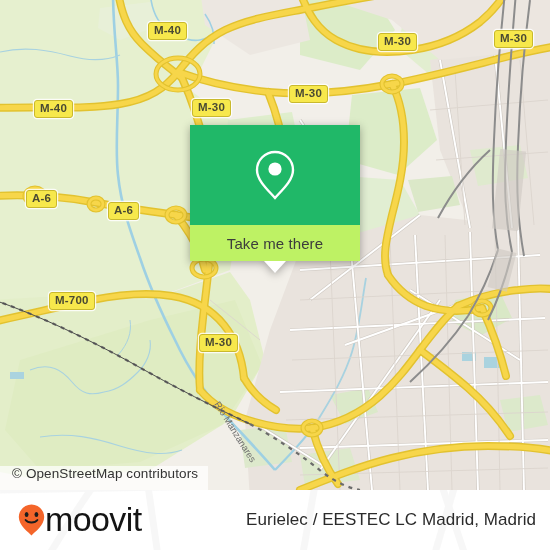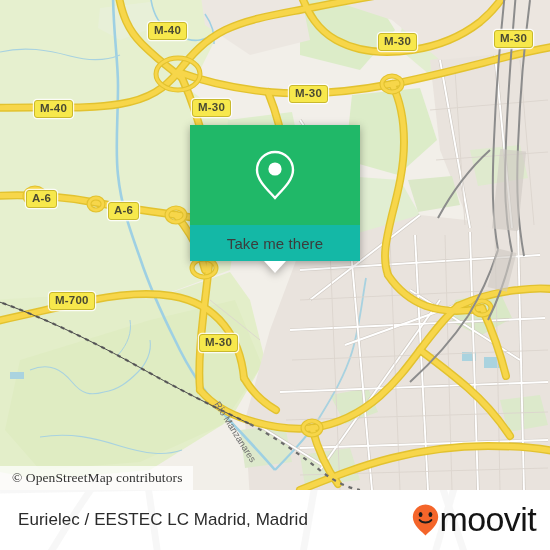--- a/index.html
+++ b/index.html
@@ -28,28 +28,27 @@
   }
   #map svg { display: block; }
 
   
   #osm-attr {
     position: absolute;
     left: 0;
     bottom: 0px;
     height: 24px;
     display: flex;
-    align-items: center;
+    align-items: flex-start;
     padding: 0 10px 0 12px;
     background: rgba(255,255,255,0.72);
     font-size: 13.5px;
     color: #333333;
     letter-spacing: 0.1px;
     white-space: nowrap;
-    font-family: Liberation Serif, serif;
   }
 
   
   #popup {
     position: absolute;
     left: 190px;
     top: 125px;
     width: 170px;
     filter: drop-shadow(0 2px 4px rgba(0,0,0,0.33));
   }
@@ -59,21 +58,21 @@
     background: #20b868;
     display: flex;
     align-items: center;
     justify-content: center;
   }
   #popup-pin { width: 46px; height: 52px; display:block; }
   #popup-bottom {
     position: relative;
     width: 170px;
     height: 36px;
-    background: #14b8a6;
+    background: #bef264;
     display: flex;
     align-items: center;
     justify-content: center;
   }
   #popup-label {
     font-size: 15px;
     color: #3c3c3c;
     letter-spacing: 0.1px;
   }
   #popup-tail {
@@ -407,31 +406,31 @@
         <path d="M 40,230 C 70,180 100,130 140,90"></path>
         <path d="M 0,150 L 550,140"></path>
         <path d="M 140,90 L 160,230"></path>
         <path d="M 330,60 L 300,230"></path>
         <path d="M 420,80 L 470,230"></path>
         <path d="M 480,60 L 430,230"></path>
         <path d="M 200,120 L 550,105"></path>
       </g>
     </svg>
 
-    <div id="footer-title">Eurielec / EESTEC LC Madrid, Madrid</div>
-
     <div id="brand">
       <svg id="brand-mark" viewBox="0 0 27 32">
         <path d="M13.5 0.6 C6.4 0.6 0.8 6.2 0.8 13.1 C0.8 21.4 10.4 28.4 13.5 31.4 C16.6 28.4 26.2 21.4 26.2 13.1 C26.2 6.2 20.6 0.6 13.5 0.6 Z" fill="#f4652a"></path>
         <ellipse cx="8.6" cy="10.6" rx="1.9" ry="2.5" fill="#1c1c1c"></ellipse>
         <ellipse cx="18.4" cy="10.6" rx="1.9" ry="2.5" fill="#1c1c1c"></ellipse>
         <path d="M7.6 16.0 C10.0 19.4 17.0 19.4 19.4 16.0" stroke="#1c1c1c" stroke-width="1.9" fill="none" stroke-linecap="round"></path>
       </svg>
       <span id="brand-text">moovit</span>
     </div>
+
+    <div id="footer-title">Eurielec / EESTEC LC Madrid, Madrid</div>
   </div>
 </div>
 
 <style>
   .shield {
     background: #f7e84c;
     border: 1.6px solid #c9b92e;
     border-radius: 3px;
     padding: 1px 5px 2px 5px;
     font-size: 11.5px;

